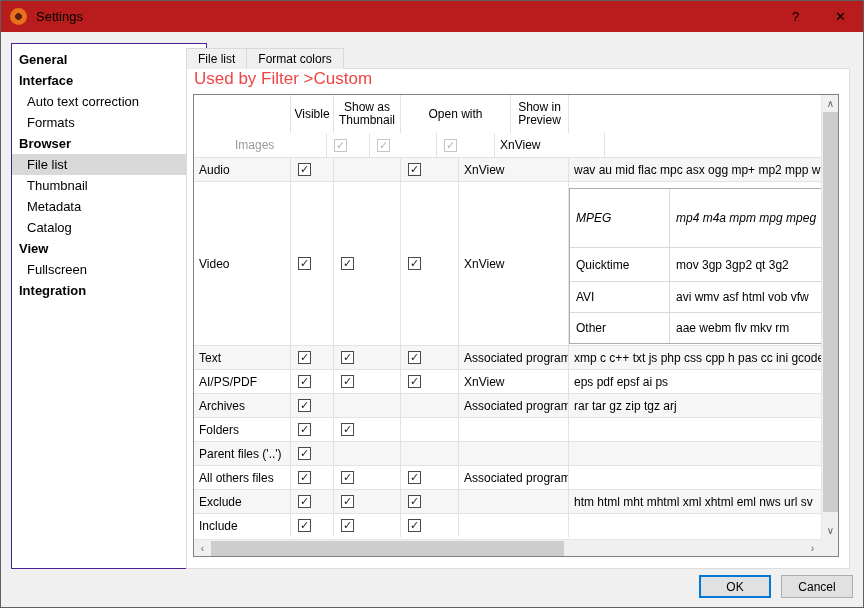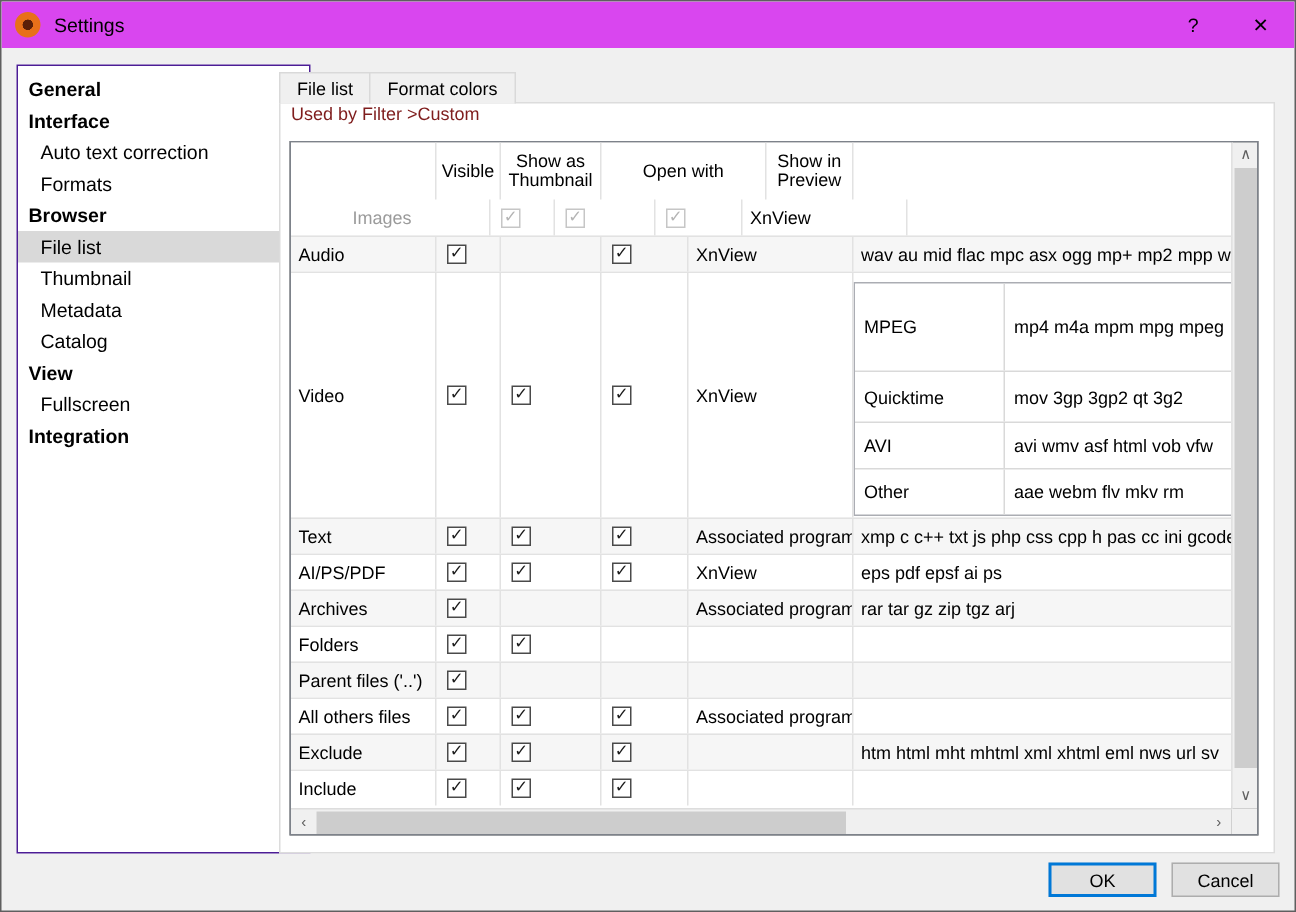--- a/index.html
+++ b/index.html
@@ -1,36 +1,36 @@
 <!DOCTYPE html>
 <html><head>
 <meta charset="utf-8">
 <style>
   html,body{margin:0;padding:0;background:#d4d4d4;font-family:"Liberation Sans","DejaVu Sans",sans-serif;}
   .window{position:relative;width:864px;height:608px;background:#f0f0f0;border:1px solid #5f5f5f;box-sizing:border-box;overflow:hidden;}
   
-  .titlebar{position:absolute;top:0;left:0;right:0;height:31px;background:#d946ef;display:flex;align-items:center;}
+  .titlebar{position:absolute;top:0;left:0;right:0;height:31px;background:#b91c1c;display:flex;align-items:center;}
   .app-icon{width:17px;height:17px;margin-left:9px;border-radius:50%;
     background:radial-gradient(circle at 50% 50%, #5c1f08 0 28%, #e8701a 30% 72%, #f2994a 74% 86%, #d95f12 88%);}
   .win-title{margin-left:9px;font-size:13px;color:#000;}
   .tb-btns{margin-left:auto;display:flex;}
   .tb-btn{width:45px;height:31px;display:flex;align-items:center;justify-content:center;font-size:13px;color:#000;cursor:default;}
   
   .sidebar{position:absolute;left:10px;top:42px;width:196px;height:526px;background:#fff;border:1px solid #4c1d95;box-sizing:border-box;padding-top:5px;}
   .sb-item{height:21px;line-height:21px;font-size:13px;padding-left:7px;color:#000;white-space:nowrap;}
   .sb-item.bold{font-weight:bold;}
   .sb-item.child{padding-left:15px;}
   .sb-item.selected{background:#d9d9d9;}
   
   .tabs{position:absolute;left:185px;top:45px;height:23px;display:flex;align-items:flex-end;z-index:3;}
   .tab{height:21px;line-height:20px;padding:0 11px;font-size:12px;background:#f0f0f0;border:1px solid #d9d9d9;border-bottom:none;box-sizing:border-box;margin-right:-1px;color:#000;}
   .tab.active{height:24px;line-height:22px;background:#fff;position:relative;z-index:4;padding:0 13px;}
   
   .panel{position:absolute;left:185px;top:67px;width:664px;height:501px;background:#fff;border:1px solid #dcdcdc;box-sizing:border-box;z-index:1;}
-  .caption{position:absolute;left:7px;top:0;font-size:12px;color:#7f1d1d;}
+  .caption{position:absolute;left:7px;top:0;font-size:17px;color:#ef4444;}
   
   .tablewrap{position:absolute;left:6px;top:25px;width:646px;height:463px;border:1px solid #7d828a;box-sizing:border-box;background:#737373;}
   .grid{position:absolute;left:0;top:0;right:17px;bottom:17px;overflow:hidden;background:#fff;}
   .trow{display:flex;border-top:1px solid #e2e2e2;height:24px;box-sizing:border-box;background:#fff;}
   .trow.stripe{background:#f6f6f6;}
   .trow.header{border-top:none;height:38px;}
   .trow.images-row{border-top:none;}
   .trow.tall{height:164px;}
   .c{border-right:1px solid #e2e2e2;box-sizing:border-box;display:flex;align-items:center;font-size:12px;padding:0 5px;overflow:hidden;white-space:nowrap;color:#000;}
   .c-label{width:97px;flex:0 0 97px;}
@@ -41,21 +41,21 @@
   .c-ext{flex:1 1 auto;min-width:0;border-right:none;}
   .c.dim{color:#9b9b9b;margin-left:36px;}
   .header .c{justify-content:center;text-align:center;white-space:pre-line;line-height:13px;padding:0 2px;}
   .c-check{padding-left:7px;}
   .cb{width:13px;height:13px;box-sizing:border-box;border:1px solid #4a4a4a;background:#fff;font-size:11px;line-height:11px;text-align:center;color:#1a1a1a;flex:0 0 13px;}
   .cb.disabled{border-color:#c6c6c6;color:#b4b4b4;}
   
   .c-ext.has-sub{align-items:flex-start;padding:0;}
   .vtable{margin-top:6px;border:1px solid #abadb3;width:330px;box-sizing:border-box;background:#fff;}
   .vrow{display:flex;border-top:1px solid #d9d9d9;box-sizing:border-box;}
-  .vrow:first-child{border-top:none;}
+  .vrow:first-child{border-top:none;font-style:italic;}
   .vrow:nth-child(1){height:58px;}
   .vrow:nth-child(2){height:34px;}
   .vrow:nth-child(3){height:31px;}
   .vrow:nth-child(4){height:31px;}
   .vname{width:100px;flex:0 0 100px;border-right:1px solid #d9d9d9;display:flex;align-items:center;padding:0 6px;font-size:12px;box-sizing:border-box;}
   .vext{flex:1;display:flex;align-items:center;padding:0 6px;font-size:12px;white-space:nowrap;overflow:hidden;}
   
   .vscroll{position:absolute;top:0;right:0;width:17px;bottom:17px;background:#f0f0f0;border-left:1px solid #e6e6e6;box-sizing:border-box;}
   .hscroll{position:absolute;left:0;bottom:0;height:17px;right:17px;background:#f0f0f0;border-top:1px solid #e6e6e6;box-sizing:border-box;}
   .corner{position:absolute;right:0;bottom:0;width:17px;height:17px;background:#f0f0f0;}

